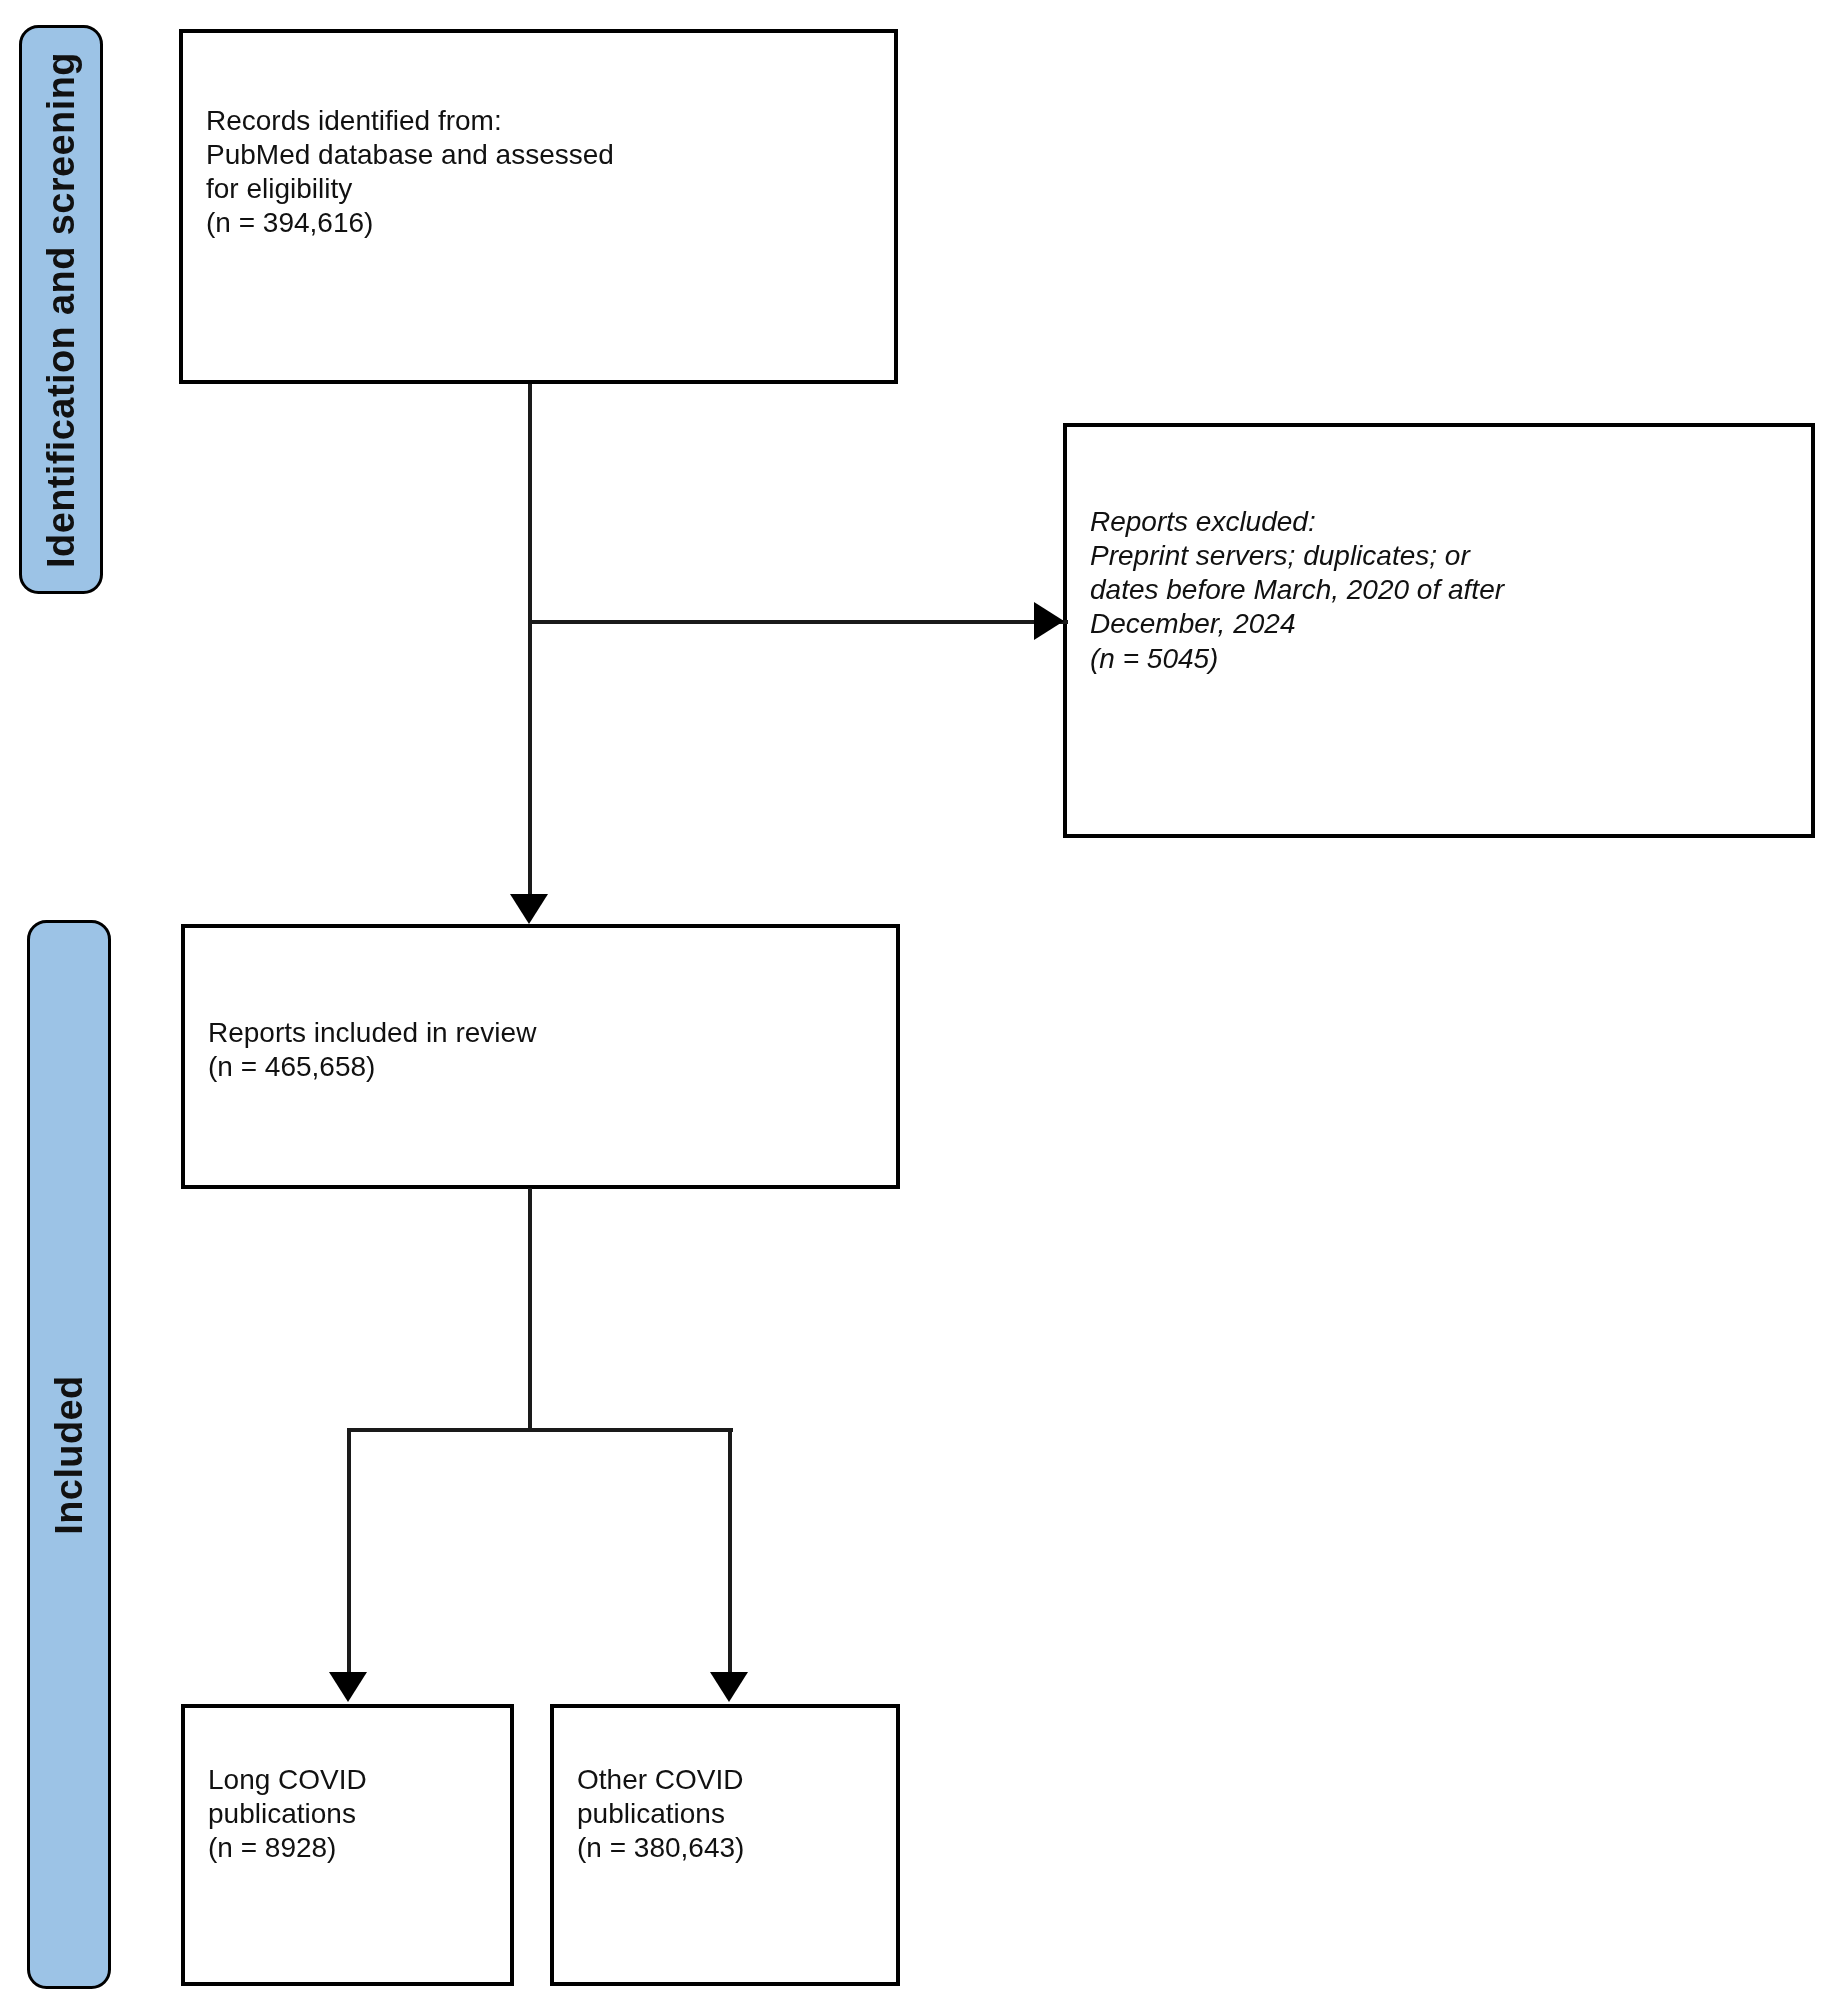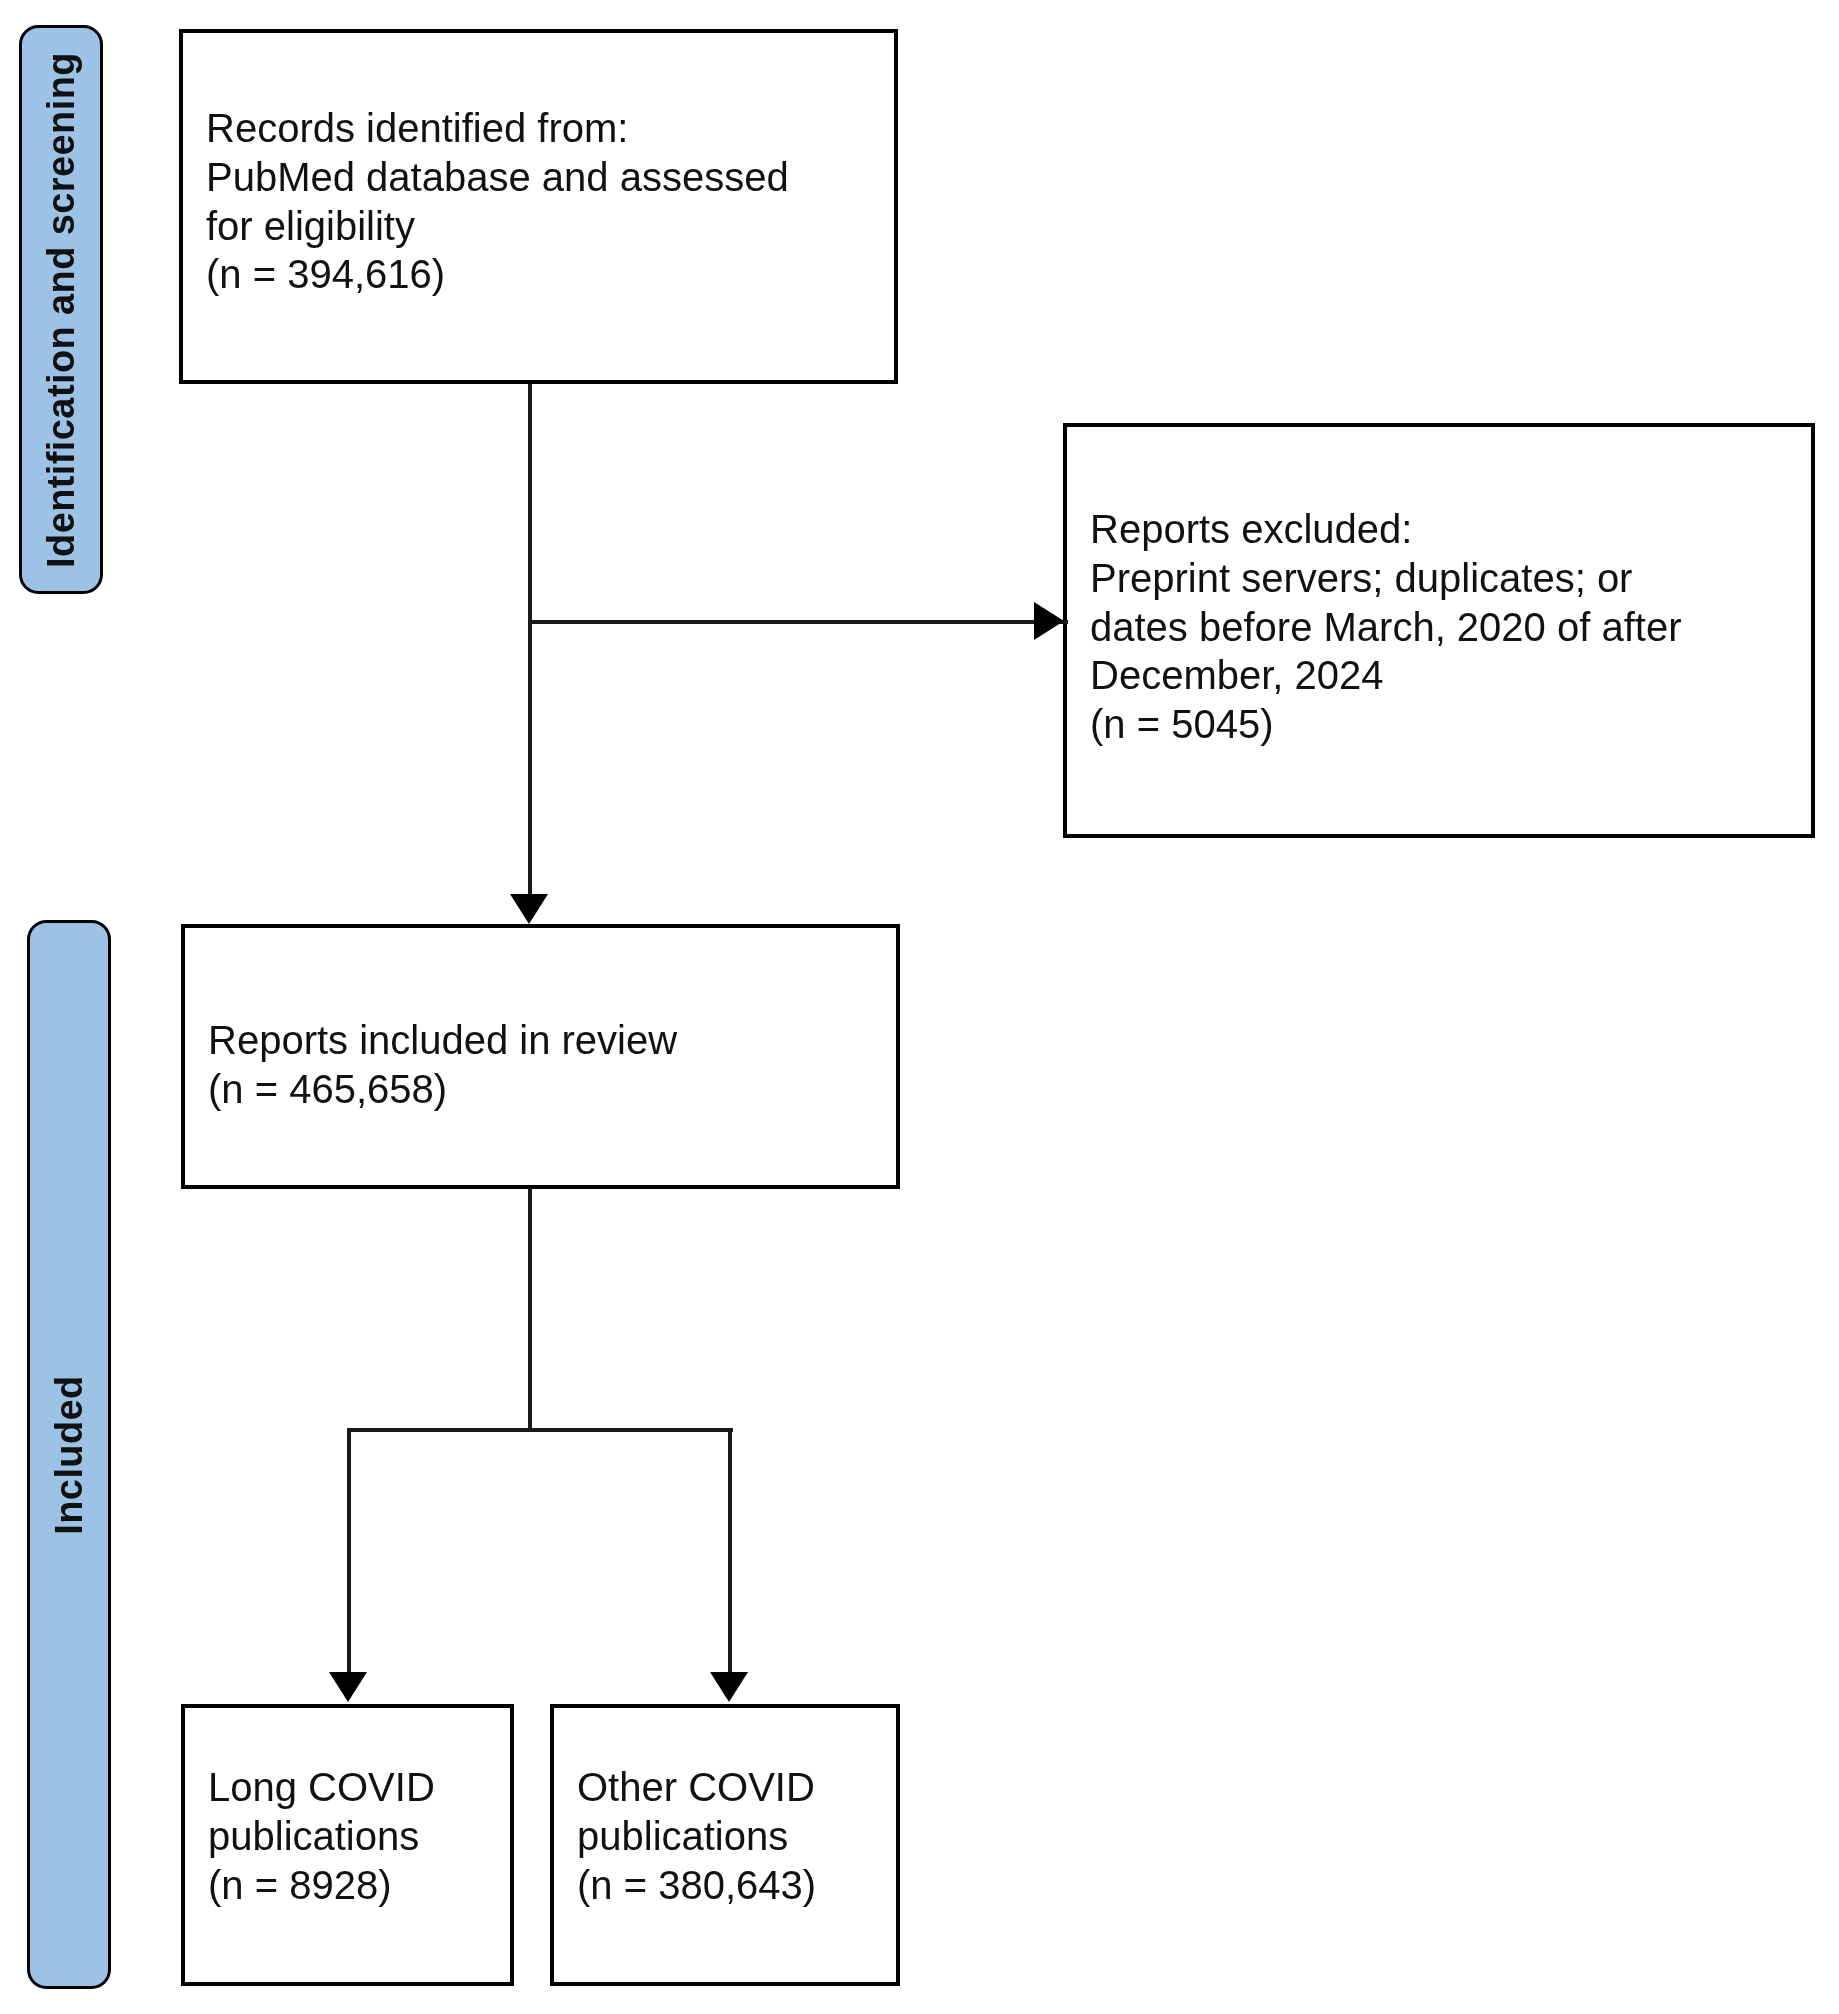--- a/index.html
+++ b/index.html
@@ -39,21 +39,21 @@
   .flow-box {
     position: absolute;
     background: #ffffff;
     border: 4.4px solid #000000;
     box-sizing: border-box;
   }
   .flow-box-text {
     position: absolute;
     left: 23px;
     right: 12.4px;
-    font-size: 40px;
+    font-size: 28px;
     line-height: 1.22;
     color: #111111;
     white-space: pre-line;
   }
   .v-line {
     position: absolute;
     background: #1a1a1a;
     width: 4.4px;
   }
   .h-line {
@@ -91,21 +91,21 @@
     <span class="phase-label">Included</span>
   </div>
 
   <div class="flow-box" style="left:179px; top:29px; width:719px; height:355px;">
     <div class="flow-box-text" style="top:71px;">Records identified from:
 PubMed database and assessed
 for eligibility
 (n = 394,616)</div>
   </div>
 
-  <div class="flow-box" style="left:1063px; top:423px; width:752px; height:415px;">
+  <div class="flow-box" style="left:1063px; top:423px; width:752px; height:415px;font-style:italic;">
     <div class="flow-box-text" style="top:78px;">Reports excluded:
 Preprint servers; duplicates; or
 dates before March, 2020 of after
 December, 2024
 (n = 5045)</div>
   </div>
 
   <div class="flow-box" style="left:181px; top:924px; width:719px; height:265px;">
     <div class="flow-box-text" style="top:88px;">Reports included in review
 (n = 465,658)</div>

